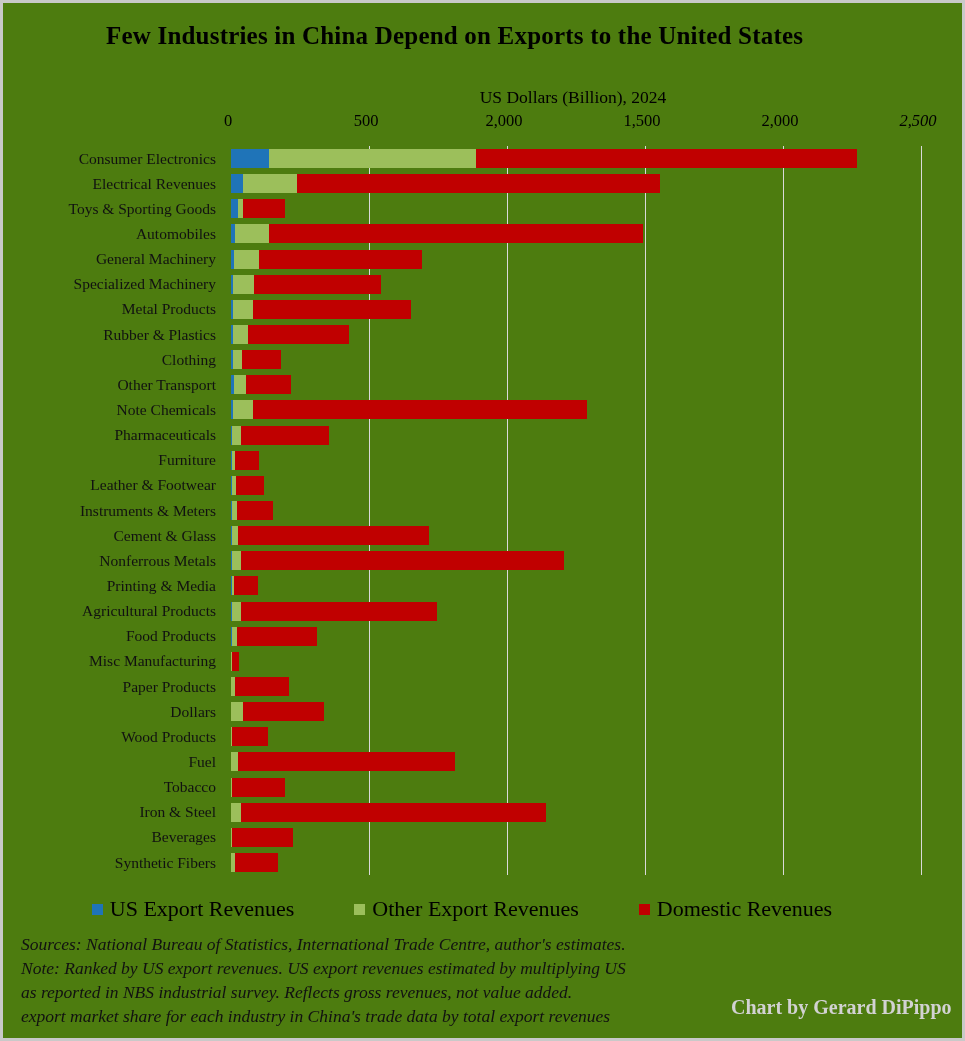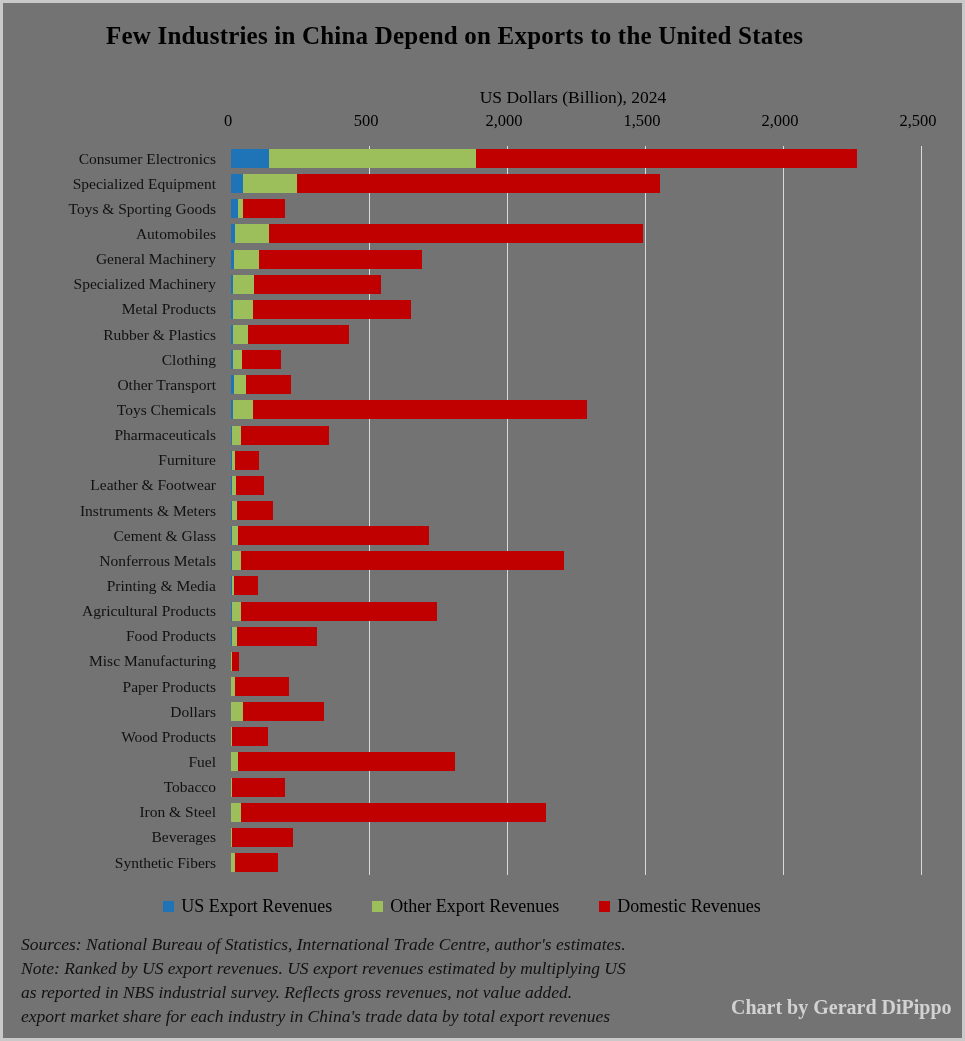--- a/index.html
+++ b/index.html
@@ -1,19 +1,19 @@
 <!DOCTYPE html>
 <html><head>
 <meta charset="utf-8">
 <style>
   html,body { margin:0; padding:0; background:#ffffff; }
   .page {
     position:relative;
     width:965px; height:1041px;
-    background:#737373;
+    background:#4d7c0f;
     border:3px solid #c9c9c9;
     box-sizing:border-box;
     font-family:"Liberation Serif","DejaVu Serif",serif;
     color:#000;
     overflow:hidden;
   }
   .title {
     position:absolute; left:103px; top:16px; width:775px;
     font-size:25px; font-weight:bold; line-height:1.37;
     letter-spacing:0.2px;
@@ -39,22 +39,22 @@
     width:213px; flex:0 0 213px; text-align:right;
     font-size:15.5px; white-space:nowrap; color:#111;
   }
   .bar-track {
     margin-left:15px; width:690px; flex:0 0 690px; height:19px;
     position:relative; display:flex;
   }
   .seg { height:100%; }
   .legend {
     position:absolute; left:0; top:893px; width:918px;
-    display:flex; justify-content:center; gap:40px;
-    font-size:18px;
+    display:flex; justify-content:center; gap:60px;
+    font-size:22px;
   }
   .legend-item { display:flex; align-items:center; }
   .legend-swatch { width:11px; height:11px; margin-right:7px; display:inline-block; }
   .footer {
     position:absolute; left:18px; top:930px; width:720px;
     font-style:italic; font-size:17.5px; line-height:1.37; color:#111;
   }
   .watermark {
     position:absolute; left:728px; top:993px; width:220px;
     font-weight:bold; font-size:20px; color:#d2d2d2;
@@ -69,42 +69,42 @@
   <div class="title">Few Industries in China Depend on Exports to the United States</div>
 
   <div class="axis-title">US Dollars (Billion), 2024</div>
 
   <div class="tick-row">
       <span class="tick-label" style="left: 0%;">0</span>
       <span class="tick-label" style="left: 20%;">500</span>
       <span class="tick-label" style="left: 40%;">2,000</span>
       <span class="tick-label" style="left: 60%;">1,500</span>
       <span class="tick-label" style="left: 80%;">2,000</span>
-      <span class="tick-label" style="left: 100%;">2,500</span>
+      <span class="tick-label" style="left: 100%; font-style: italic;">2,500</span>
     </div>
 
   <div class="plot">
     <div class="gridlines">
         <div class="gridline" style="left: 20%; background: rgb(217, 217, 217);"></div>
         <div class="gridline" style="left: 40%; background: rgb(217, 217, 217);"></div>
         <div class="gridline" style="left: 60%; background: rgb(217, 217, 217);"></div>
         <div class="gridline" style="left: 80%; background: rgb(217, 217, 217);"></div>
         <div class="gridline" style="left: 100%; background: rgb(217, 217, 217);"></div>
       </div>
     <div class="rows">
         <div class="chart-row">
           <div class="cat-label">Consumer Electronics</div>
           <div class="bar-track">
             <div class="seg" style="width: 5.52%; background: rgb(31, 116, 184);"></div>
             <div class="seg" style="width: 30%; background: rgb(156, 191, 91);"></div>
             <div class="seg" style="width: 55.2%; background: rgb(192, 0, 0);"></div>
           </div>
         </div>
         <div class="chart-row">
-          <div class="cat-label">Specialized Equipment</div>
+          <div class="cat-label">Electrical Revenues</div>
           <div class="bar-track">
             <div class="seg" style="width: 1.68%; background: rgb(31, 116, 184);"></div>
             <div class="seg" style="width: 7.84%; background: rgb(156, 191, 91);"></div>
             <div class="seg" style="width: 52.6%; background: rgb(192, 0, 0);"></div>
           </div>
         </div>
         <div class="chart-row">
           <div class="cat-label">Toys &amp; Sporting Goods</div>
           <div class="bar-track">
             <div class="seg" style="width: 1.08%; background: rgb(31, 116, 184);"></div>
@@ -162,21 +162,21 @@
         </div>
         <div class="chart-row">
           <div class="cat-label">Other Transport</div>
           <div class="bar-track">
             <div class="seg" style="width: 0.48%; background: rgb(31, 116, 184);"></div>
             <div class="seg" style="width: 1.76%; background: rgb(156, 191, 91);"></div>
             <div class="seg" style="width: 6.44%; background: rgb(192, 0, 0);"></div>
           </div>
         </div>
         <div class="chart-row">
-          <div class="cat-label">Toys Chemicals</div>
+          <div class="cat-label">Note Chemicals</div>
           <div class="bar-track">
             <div class="seg" style="width: 0.32%; background: rgb(31, 116, 184);"></div>
             <div class="seg" style="width: 2.92%; background: rgb(156, 191, 91);"></div>
             <div class="seg" style="width: 48.32%; background: rgb(192, 0, 0);"></div>
           </div>
         </div>
         <div class="chart-row">
           <div class="cat-label">Pharmaceuticals</div>
           <div class="bar-track">
             <div class="seg" style="width: 0.16%; background: rgb(31, 116, 184);"></div>

